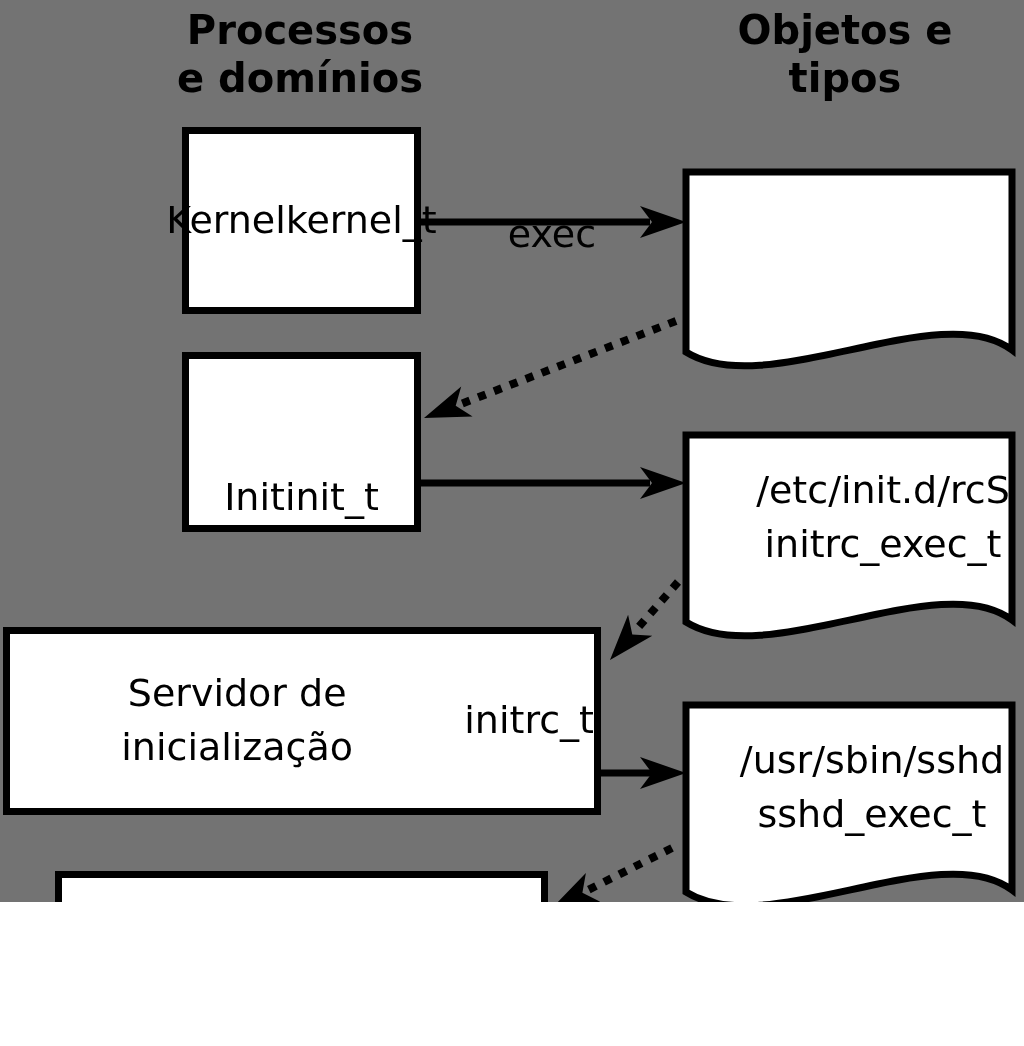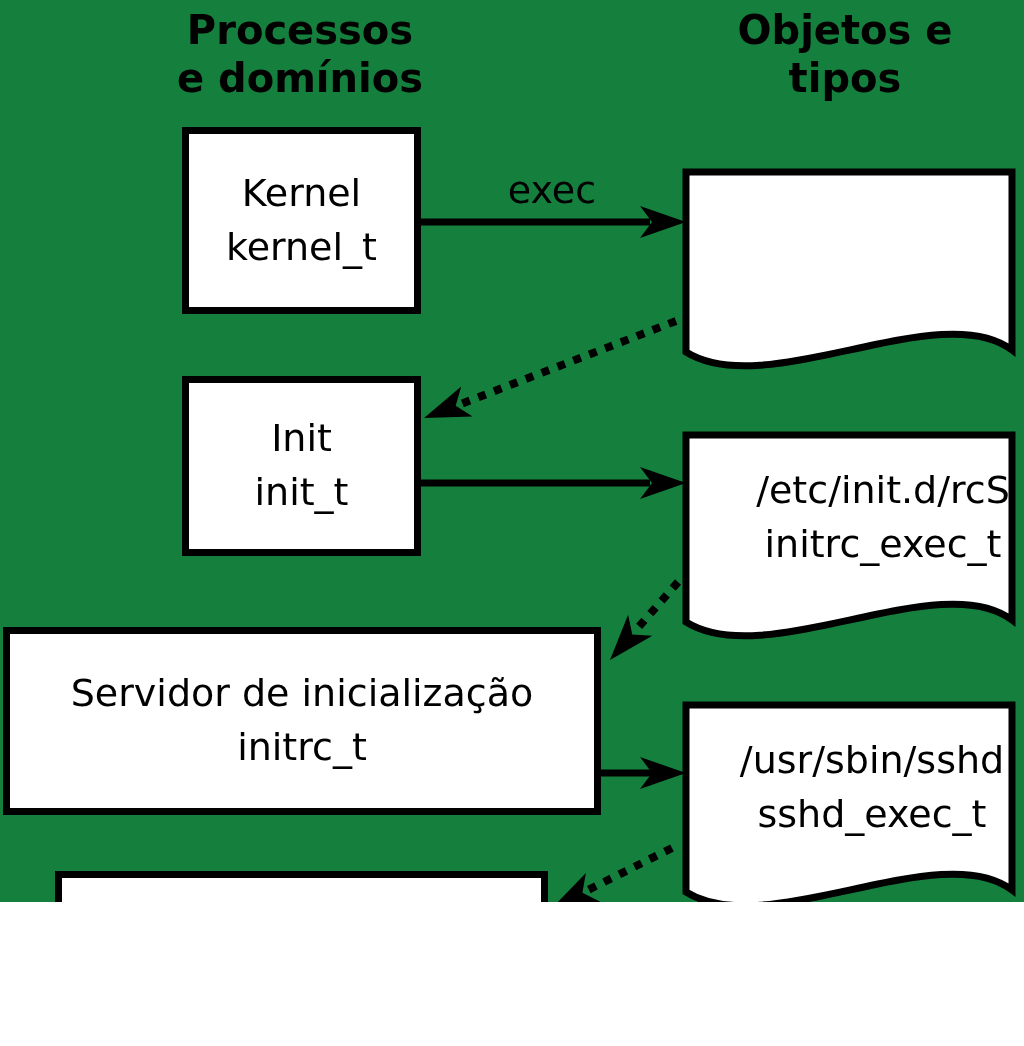--- a/index.html
+++ b/index.html
@@ -1,35 +1,35 @@
 <!DOCTYPE html>
 <html><head>
 <meta charset="utf-8">
 <style>
   html,body{margin:0;padding:0;background:#ffffff;}
   #canvas{
-    position:relative;width:1024px;height:902px;background:#15803d;
+    position:relative;width:1024px;height:902px;background:#737373;
     font-family:"DejaVu Sans", sans-serif;color:#000;overflow:hidden;
   }
   #shapes{position:absolute;left:0;top:0;}
   .hdr{
     position:absolute;text-align:center;font-weight:bold;
     font-size:40px;line-height:1.2;
   }
   .pbox{
     position:absolute;border:7px solid #000;background:#fff;box-sizing:border-box;
-    display:flex;flex-direction:column;align-items:center;justify-content:center;
+    display:flex;flex-direction:row;align-items:center;justify-content:center;
     font-size:38px;line-height:1.42;text-align:center;
   }
   .dtext{
     position:absolute;box-sizing:border-box;
     display:flex;flex-direction:column;align-items:center;justify-content:center;
     font-size:38px;line-height:1.42;text-align:center;padding-bottom:22px;
   }
-  .alabel{position:absolute;text-align:center;font-size:38px;line-height:1.1;}
+  .alabel{position:absolute;text-align:center;font-size:38px;line-height:1.1;margin-top:44px;}
   .doc{fill:#ffffff;stroke:#000;stroke-width:7;}
   .arrow{stroke:#000;stroke-width:7;fill:none;}
   .dotted{stroke:#000;stroke-width:8;fill:none;stroke-dasharray:8 9;}
   .head{fill:#000;stroke:none;}
 </style>
 </head>
 <body>
 
 <div id="canvas">
 
@@ -67,21 +67,21 @@
     <div>tipos</div>
   </div>
 
   <div class="alabel" style="left:452px;top:170px;width:200px;">exec</div>
 
   <div class="pbox" style="left:182px;top:127px;width:239px;height:187px;">
     <div>Kernel</div>
     <div>kernel_t</div>
   </div>
 
-  <div class="pbox" style="left:182px;top:376px;width:239px;height:180px;">
+  <div class="pbox" style="left:182px;top:352px;width:239px;height:180px;align-items:flex-end;">
     <div>Init</div>
     <div>init_t</div>
   </div>
 
   <div class="pbox" style="left:3px;top:627px;width:598px;height:188px;">
     <div>Servidor de inicialização</div>
     <div>initrc_t</div>
   </div>
 
   <div class="pbox" style="left:55px;top:871px;width:493px;height:169px;">

